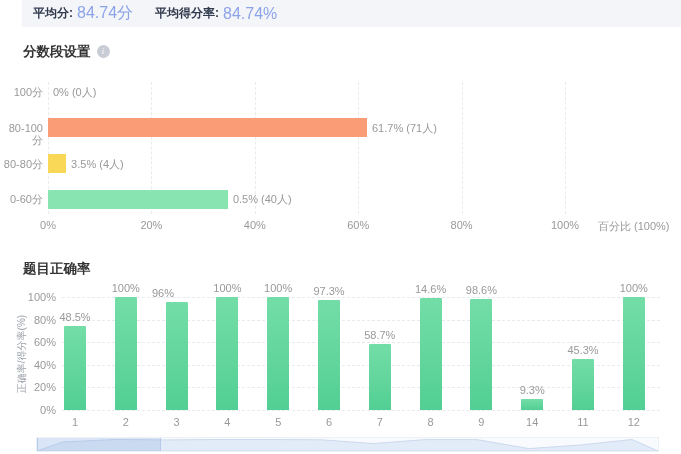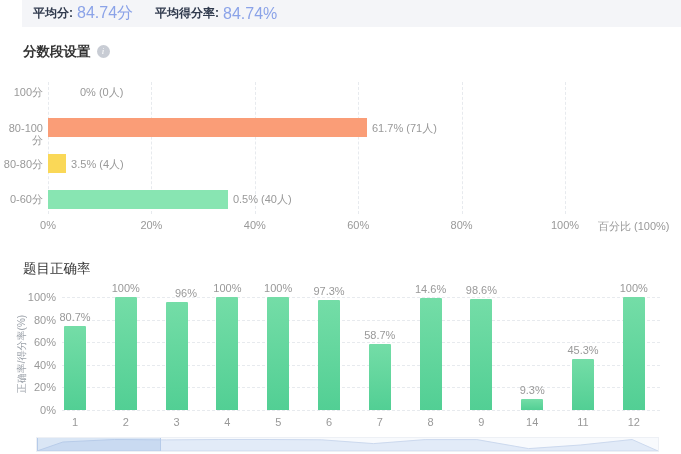--- a/index.html
+++ b/index.html
@@ -19,21 +19,21 @@
   .section-title { font-size:13.5px; font-weight:700; color:#333; }
   .info-icon { display:inline-block; vertical-align:middle; margin-left:6px;
     width:13px; height:13px; border-radius:50%; background:#c8ccd4; color:#fff;
     font-size:9px; line-height:13px; text-align:center; font-style:italic;
     font-family:"Liberation Serif",serif; }
   .settings-link { position:absolute; right:0; top:1px; font-size:12px;
     color:#4d88f8; text-decoration:none; display:flex; align-items:center; cursor:pointer; }
   .settings-link svg { margin-right:3px; }
 
   .section-title-2 { position:absolute; left:23px; top:260px; font-size:13.5px;
-    font-weight:400; color:#333; }
+    font-weight:700; color:#333; }
 
   
   .hchart { position:absolute; left:0; top:78px; width:681px; height:160px; }
   .vchart { position:absolute; left:0; top:285px; width:681px; height:146px; }
   .hchart, .vchart { overflow:visible; }
 
   .vgrid { position:absolute; width:0; border-left:1px dashed #e7eaee; }
   .hgrid { position:absolute; height:0; border-top:1px dashed #e7eaee; }
   .cat-label-h { position:absolute; width:43px; text-align:right; font-size:11px;
     color:#999; line-height:12px; }
@@ -83,21 +83,21 @@
       <div class="vgrid" style="left: 254.8px; top: 4px; height: 132px;"></div>
       <div class="x-tick" style="left: 234.8px; top: 141px;">40%</div>
       <div class="vgrid" style="left: 358.2px; top: 4px; height: 132px;"></div>
       <div class="x-tick" style="left: 338.2px; top: 141px;">60%</div>
       <div class="vgrid" style="left: 461.6px; top: 4px; height: 132px;"></div>
       <div class="x-tick" style="left: 441.6px; top: 141px;">80%</div>
       <div class="vgrid" style="left: 565px; top: 4px; height: 132px;"></div>
       <div class="x-tick" style="left: 545px; top: 141px;">100%</div>
       <div class="axis-name-x" style="left: 598px; top: 141px;">百分比 (100%)</div>
       <div class="cat-label-h" style="left: 0px; top: 8px;">100分</div>
-      <div class="bar-val-h" style="left: 53px; top: 8px; margin-left: 27px;">0% (0人)</div>
+      <div class="bar-val-h" style="left: 53px; top: 8px;">0% (0人)</div>
       <div class="cat-label-h" style="left: 0px; top: 43.5px;">80-100分</div>
       <div class="hbar" style="left: 48px; top: 40px; width: 318.989px; height: 19px; background: rgb(250, 157, 119);"></div>
       <div class="bar-val-h" style="left: 371.989px; top: 43.5px;">61.7% (71人)</div>
       <div class="cat-label-h" style="left: 0px; top: 79.5px;">80-80分</div>
       <div class="hbar" style="left: 48px; top: 76px; width: 18.095px; height: 19px; background: rgb(250, 216, 87);"></div>
       <div class="bar-val-h" style="left: 71.095px; top: 79.5px;">3.5% (4人)</div>
       <div class="cat-label-h" style="left: 0px; top: 115px;">0-60分</div>
       <div class="hbar" style="left: 48px; top: 111.5px; width: 179.916px; height: 19px; background: rgb(136, 229, 178);"></div>
       <div class="bar-val-h" style="left: 232.916px; top: 115px;">0.5% (40人)</div>
     </div>
@@ -112,27 +112,27 @@
       <div class="hgrid" style="left: 62px; top: 79.8px; width: 598px;"></div>
       <div class="y-tick" style="left: 8px; top: 73.8px;">40%</div>
       <div class="hgrid" style="left: 62px; top: 57.2px; width: 598px;"></div>
       <div class="y-tick" style="left: 8px; top: 51.2px;">60%</div>
       <div class="hgrid" style="left: 62px; top: 34.6px; width: 598px;"></div>
       <div class="y-tick" style="left: 8px; top: 28.6px;">80%</div>
       <div class="hgrid" style="left: 62px; top: 12px; width: 598px;"></div>
       <div class="y-tick" style="left: 8px; top: 6px;">100%</div>
       <div class="y-axis-name" style="left: -28px; top: 62px; width: 100px; text-align: center;">正确率/得分率(%)</div>
       <div class="vbar" style="left: 64px; top: 40.589px; width: 22px; height: 84.411px; background: linear-gradient(rgb(116, 221, 167), rgb(82, 207, 148));"></div>
-      <div class="bar-val-v" style="left: 45px; top: 25.589px;">80.7%</div>
+      <div class="bar-val-v" style="left: 45px; top: 25.589px;">48.5%</div>
       <div class="x-cat-v" style="left: 55px; top: 131px;">1</div>
       <div class="vbar" style="left: 114.8px; top: 12px; width: 22px; height: 113px; background: linear-gradient(rgb(116, 221, 167), rgb(82, 207, 148));"></div>
       <div class="bar-val-v" style="left: 95.8px; top: -3px;">100%</div>
       <div class="x-cat-v" style="left: 105.8px; top: 131px;">2</div>
       <div class="vbar" style="left: 165.6px; top: 16.52px; width: 22px; height: 108.48px; background: linear-gradient(rgb(116, 221, 167), rgb(82, 207, 148));"></div>
-      <div class="bar-val-v" style="left: 156px; top: 1.52px; text-align: center;">96%</div>
+      <div class="bar-val-v" style="left: 133px; top: 1.52px; text-align: center;">96%</div>
       <div class="x-cat-v" style="left: 156.6px; top: 131px;">3</div>
       <div class="vbar" style="left: 216.4px; top: 12px; width: 22px; height: 113px; background: linear-gradient(rgb(116, 221, 167), rgb(82, 207, 148));"></div>
       <div class="bar-val-v" style="left: 197.4px; top: -3px;">100%</div>
       <div class="x-cat-v" style="left: 207.4px; top: 131px;">4</div>
       <div class="vbar" style="left: 267.2px; top: 12px; width: 22px; height: 113px; background: linear-gradient(rgb(116, 221, 167), rgb(82, 207, 148));"></div>
       <div class="bar-val-v" style="left: 248.2px; top: -3px;">100%</div>
       <div class="x-cat-v" style="left: 258.2px; top: 131px;">5</div>
       <div class="vbar" style="left: 318px; top: 15.051px; width: 22px; height: 109.949px; background: linear-gradient(rgb(116, 221, 167), rgb(82, 207, 148));"></div>
       <div class="bar-val-v" style="left: 299px; top: 0.051px;">97.3%</div>
       <div class="x-cat-v" style="left: 309px; top: 131px;">6</div>

